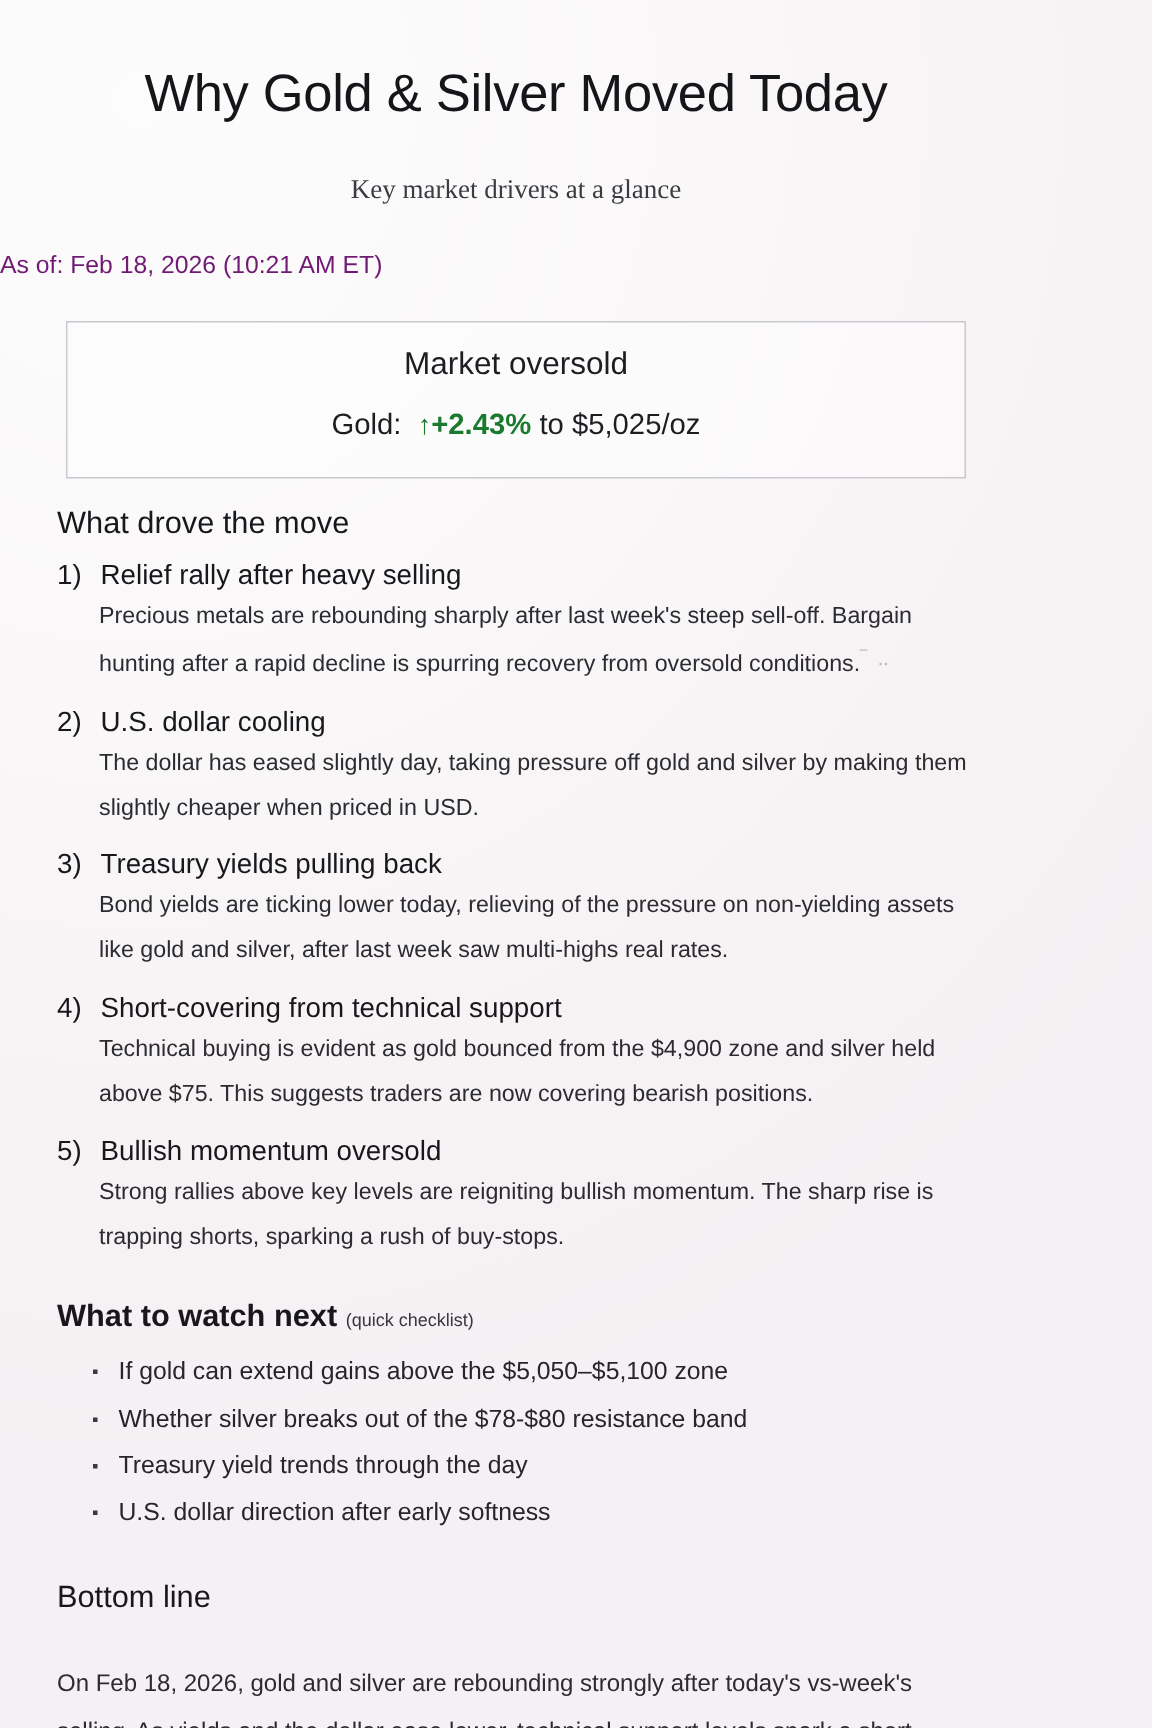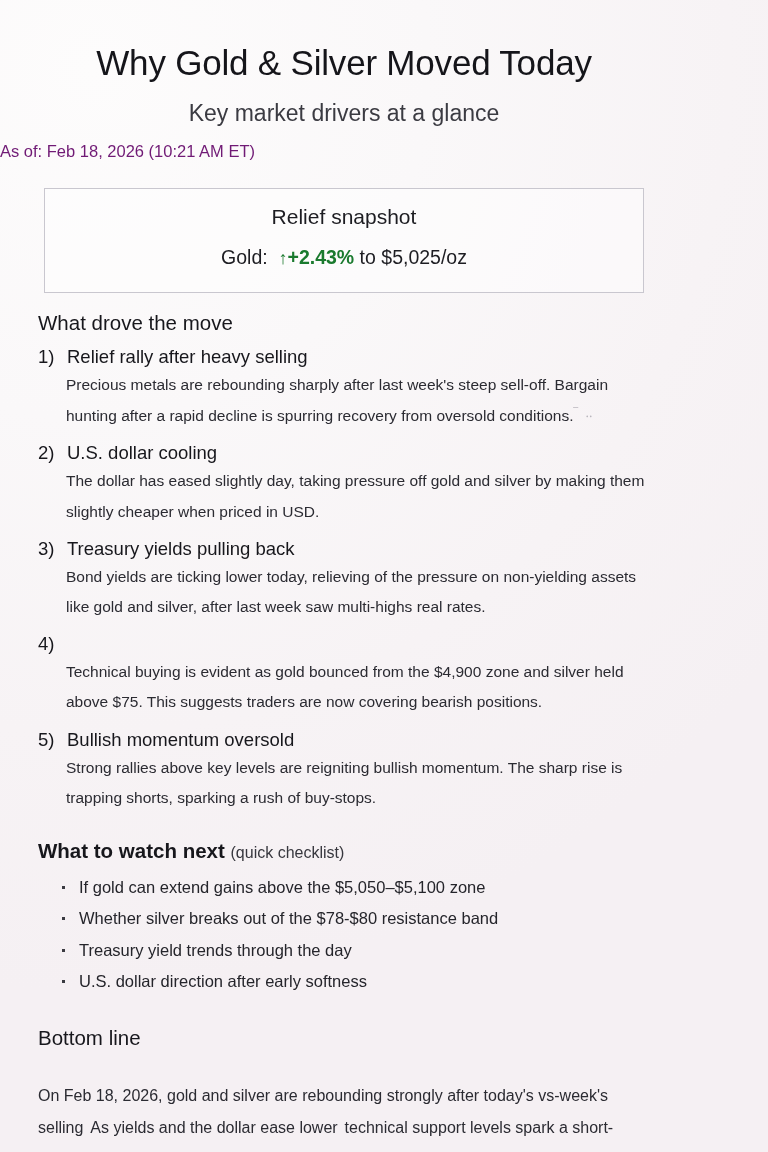--- a/index.html
+++ b/index.html
@@ -38,26 +38,27 @@
     font-size: 35px;
     font-weight: 400;
     letter-spacing: -0.2px;
     color: #15151a;
     margin: 0;
     padding-top: 44px;
     line-height: 1.1;
   }
   .doc-subtitle {
     text-align: center;
-    font-size: 23px;
+    font-size: 18px;
     font-weight: 400;
     color: #3b3b42;
-    margin: 0;
+    margin: 16px;
     padding-top: 17px;
     line-height: 1.15;
+    font-family: Liberation Serif, serif;
   }
   .doc-asof {
     text-align: left;
     font-size: 16.5px;
     font-weight: 400;
     color: #701a75;
     margin: 0;
     padding-top: 16px;
   }
 
@@ -99,21 +100,21 @@
     padding: 0 38px;
   }
   .h2 {
     font-size: 20.5px;
     font-weight: 400;
     color: #17171c;
     margin: 0;
   }
   .h2.bold { font-weight: 700; }
   .h2 .sub {
-    font-size: 16px;
+    font-size: 12px;
     font-weight: 400;
     color: #37373e;
   }
   #drivers-heading { padding-top: 18px; }
 
   ol.drivers {
     list-style: none;
     margin: 0;
     padding: 0;
   }
@@ -179,21 +180,21 @@
 
 <div id="page"></div>
 
 <div id="content">
 
   <h1 class="doc-title">Why Gold &amp; Silver Moved Today</h1>
   <p class="doc-subtitle">Key market drivers at a glance</p>
   <p class="doc-asof">As of: Feb 18, 2026 (10:21 AM ET)</p>
 
   <div class="snapshot">
-    <div class="snapshot-title">Relief snapshot</div>
+    <div class="snapshot-title">Market oversold</div>
 
     <div class="snapshot-row">
       <span class="lbl">Gold:</span>
       <span>&nbsp;</span><span class="arrow">↑</span><span class="chg">+2.43%</span>
       <span class="val">to $5,025/oz</span>
     </div>
 
   </div>
 
   <div class="section">
@@ -220,20 +221,21 @@
         <div class="driver-head">
           <span class="driver-num">3)</span>
           <span>Treasury yields pulling back</span>
         </div>
         <div class="driver-body">Bond yields are ticking lower today, relieving of the pressure on non-yielding assets like gold and silver, after last week saw multi-highs real rates.</div>
       </li>
 
       <li>
         <div class="driver-head">
           <span class="driver-num">4)</span>
+          <span>Short-covering from technical support</span>
         </div>
         <div class="driver-body">Technical buying is evident as gold bounced from the $4,900 zone and silver held above $75. This suggests traders are now covering bearish positions.</div>
       </li>
 
       <li>
         <div class="driver-head">
           <span class="driver-num">5)</span>
           <span>Bullish momentum oversold</span>
         </div>
         <div class="driver-body">Strong rallies above key levels are reigniting bullish momentum. The sharp rise is trapping shorts, sparking a rush of buy-stops.</div>

